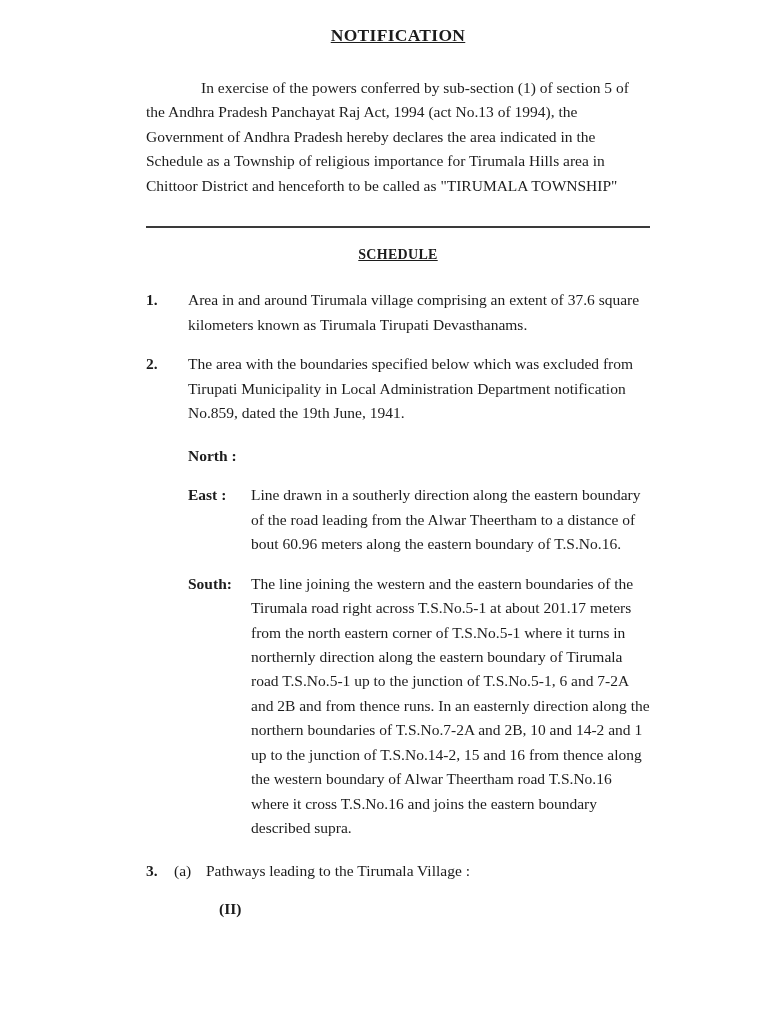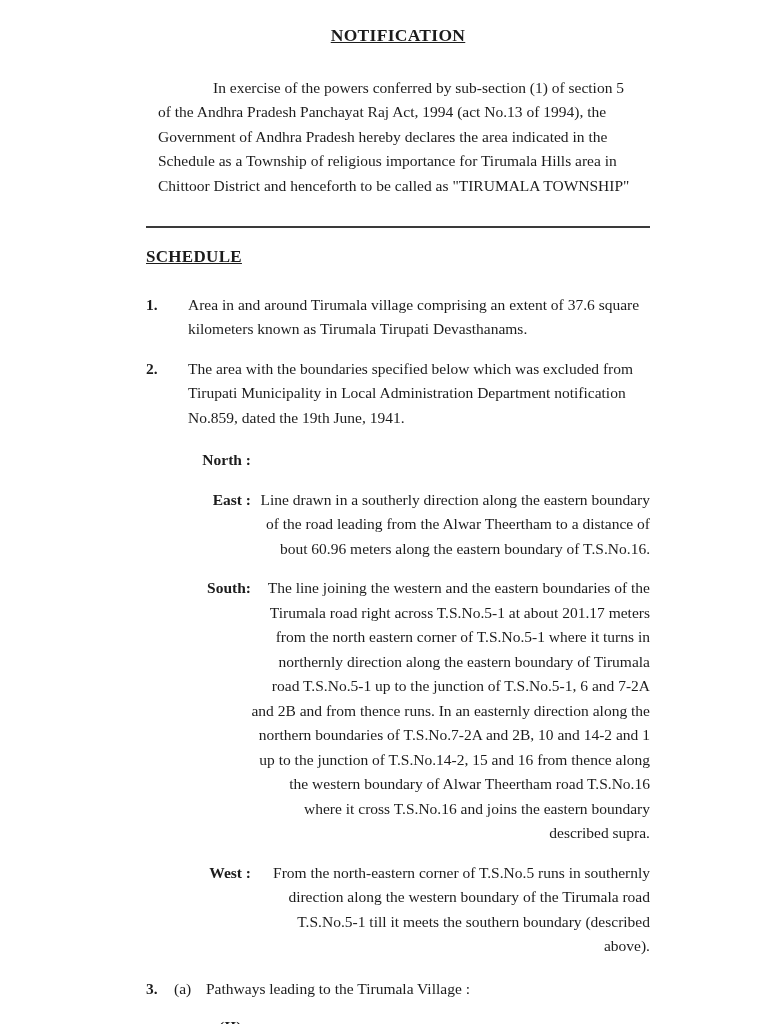--- a/index.html
+++ b/index.html
@@ -23,51 +23,51 @@
   }
   .doc-title {
     text-align: center;
     font-weight: bold;
     font-size: 17.5px;
     letter-spacing: 0.3px;
     text-decoration: underline;
     margin: 0 0 26px 0;
   }
   .intro {
-    margin: 12px;
+    margin: 0;
     text-indent: 55px;
   }
   .divider {
     border: none;
     border-top: 2px solid #3a3a3a;
     margin: 28px 0 16px 0;
   }
   .schedule-title {
+    text-align: center;
     font-weight: bold;
-    font-size: 17px;
+    font-size: 14px;
     letter-spacing: 0.3px;
     text-decoration: underline;
     margin: 0 0 22px 0;
   }
   .item {
     display: flex;
     align-items: flex-start;
     margin-bottom: 15px;
   }
   .item .num {
     flex: 0 0 42px;
     font-weight: bold;
   }
   .item .item-text {
     flex: 1;
   }
   .boundaries {
     margin-left: 42px;
     margin-top: 18px;
-    text-align: right;
   }
   .boundary {
     display: flex;
     align-items: flex-start;
     margin-bottom: 15px;
   }
   .boundary .blabel {
     flex: 0 0 63px;
     font-weight: bold;
   }
@@ -135,24 +135,20 @@
     <div class="boundary">
       <span class="blabel">East :</span>
       <span class="btext">Line drawn in a southerly direction along the eastern boundary of the road leading from the Alwar Theertham to a distance of bout 60.96 meters along the eastern boundary of T.S.No.16.</span>
     </div>
 
     <div class="boundary">
       <span class="blabel">South:</span>
       <span class="btext">The line joining the western and the eastern boundaries of the Tirumala road right across T.S.No.5-1 at about 201.17 meters from the north eastern corner of T.S.No.5-1 where it turns in northernly direction along the eastern boundary of Tirumala road T.S.No.5-1 up to the junction of T.S.No.5-1, 6 and 7-2A and 2B and from thence runs. In an easternly direction along the northern boundaries of T.S.No.7-2A and 2B, 10 and 14-2 and 1 up to the junction of T.S.No.14-2, 15 and 16 from thence along the western boundary of Alwar Theertham road T.S.No.16 where it cross T.S.No.16 and joins the eastern boundary described supra.</span>
     </div>
 
-    <div class="boundary">
-      <span class="blabel">West :</span>
-      <span class="btext">From the north-eastern corner of T.S.No.5 runs in southernly direction along the western boundary of the Tirumala road T.S.No.5-1 till it meets the southern boundary (described above).</span>
-    </div>
 
   </div>
 
   <div class="item3-head">
     <span class="num3">3.</span>
     <span class="sublabel">(a)</span>
     <span class="heading-text">Pathways leading to the Tirumala Village :</span>
   </div>
 
   <div class="pathways">

